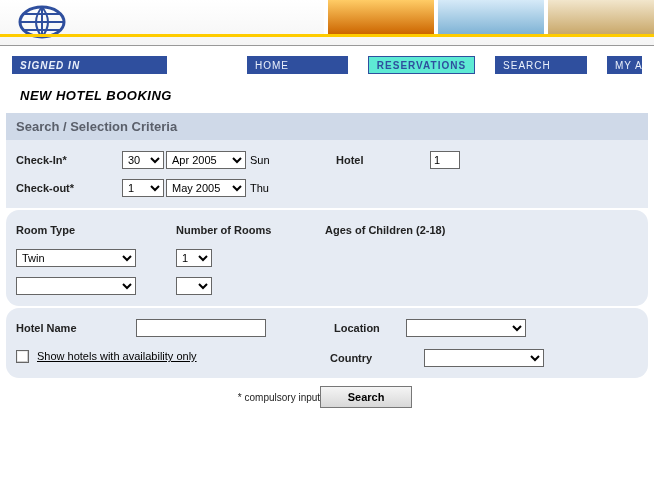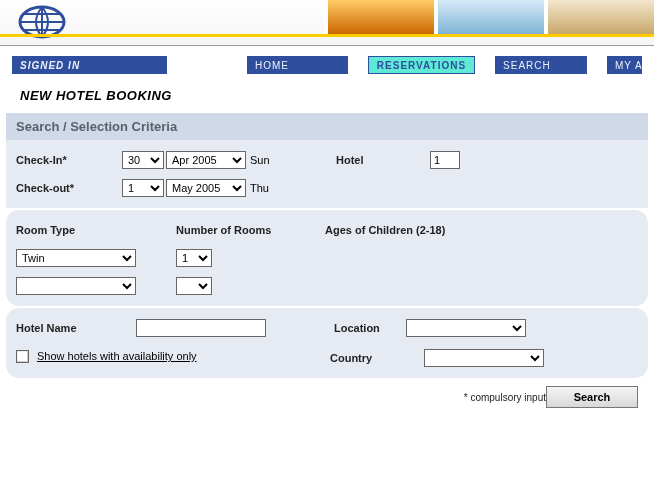--- a/index.html
+++ b/index.html
@@ -152,21 +152,21 @@
     border: 1px solid #666;
     background: #fff;
     box-shadow: inset -1px -1px 0 #ccc, inset 1px 1px 0 #eee;
     margin-right: 8px;
     cursor: pointer;
   }
 
   .footer-row {
     display: flex;
     align-items: center;
-    justify-content: flex-end;
+    justify-content: center;
     padding: 8px 10px 0 6px;
   }
   .compulsory {
     font-size: 10px;
     color: #222;
   }
   .search-btn {
     width: 92px; height: 22px;
     background: linear-gradient(#f5f5f5, #d8d8d8);
     border: 1px solid #777;

